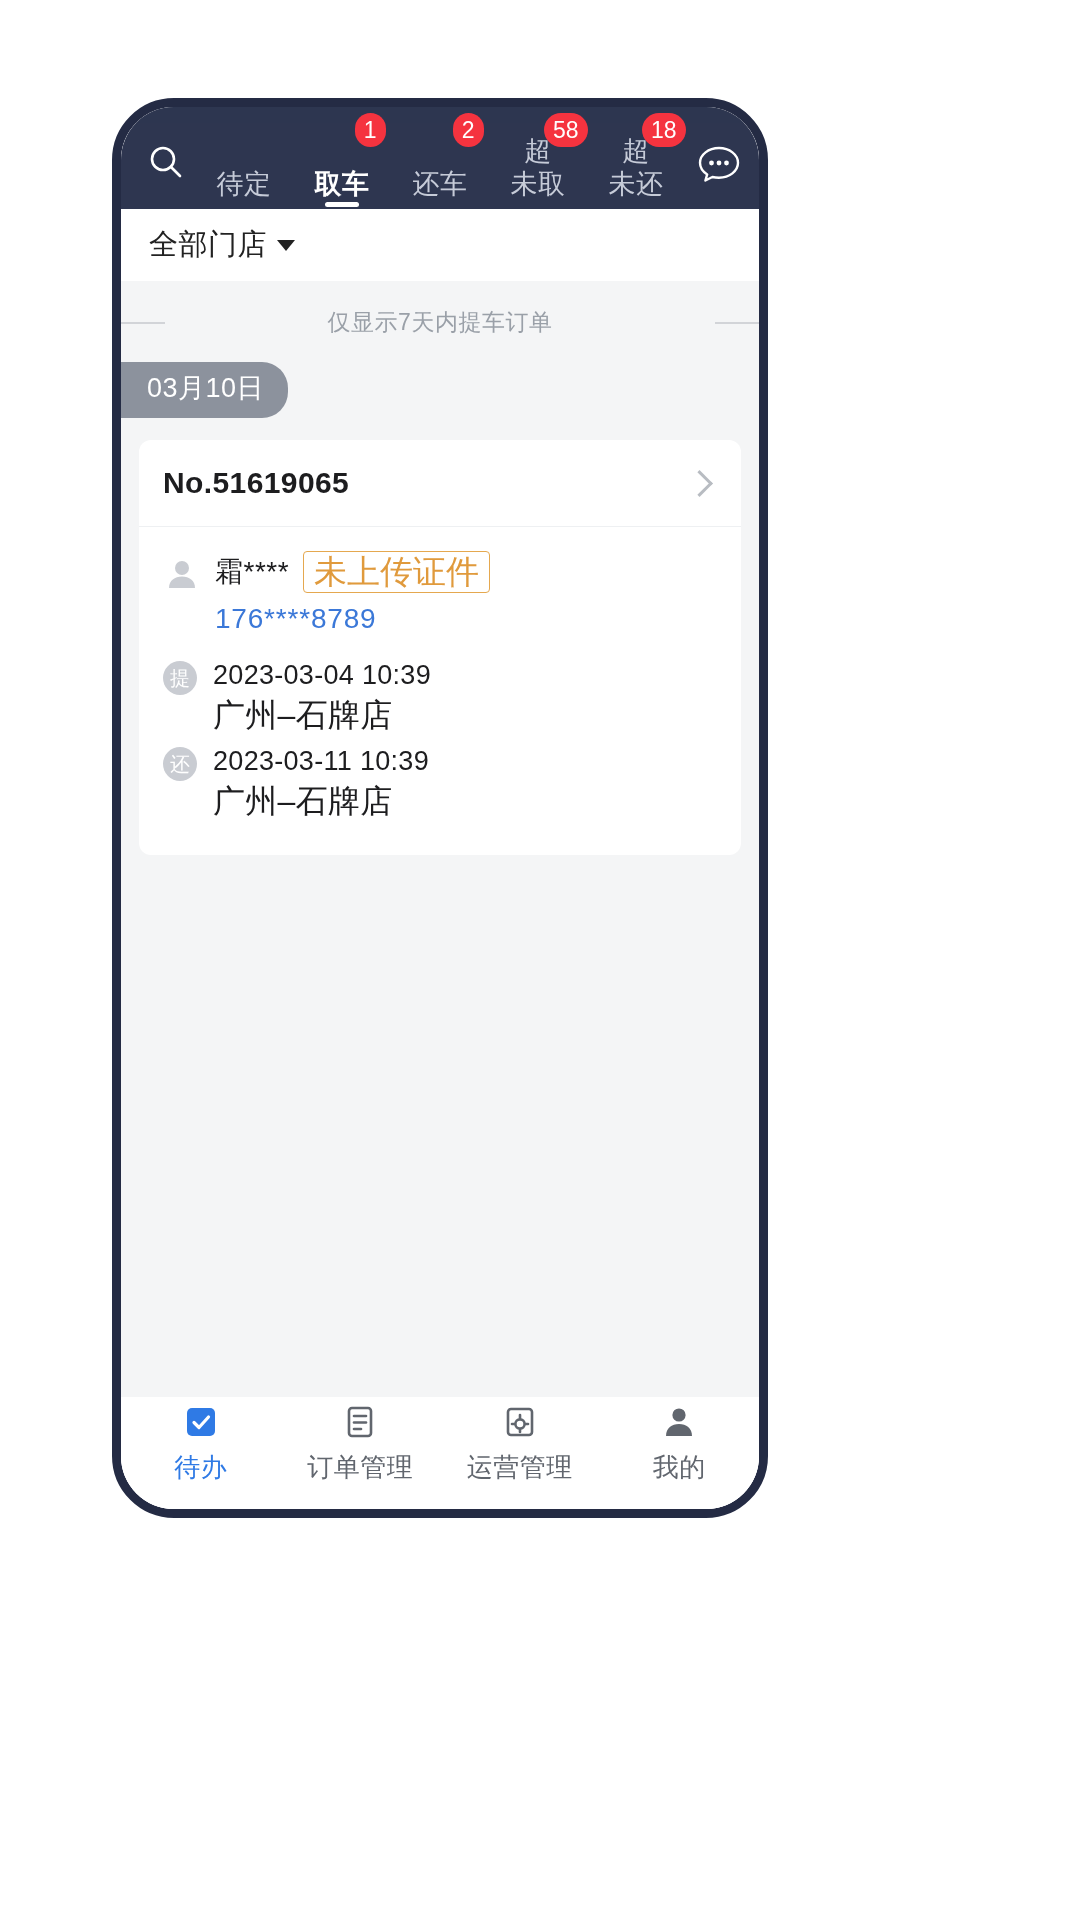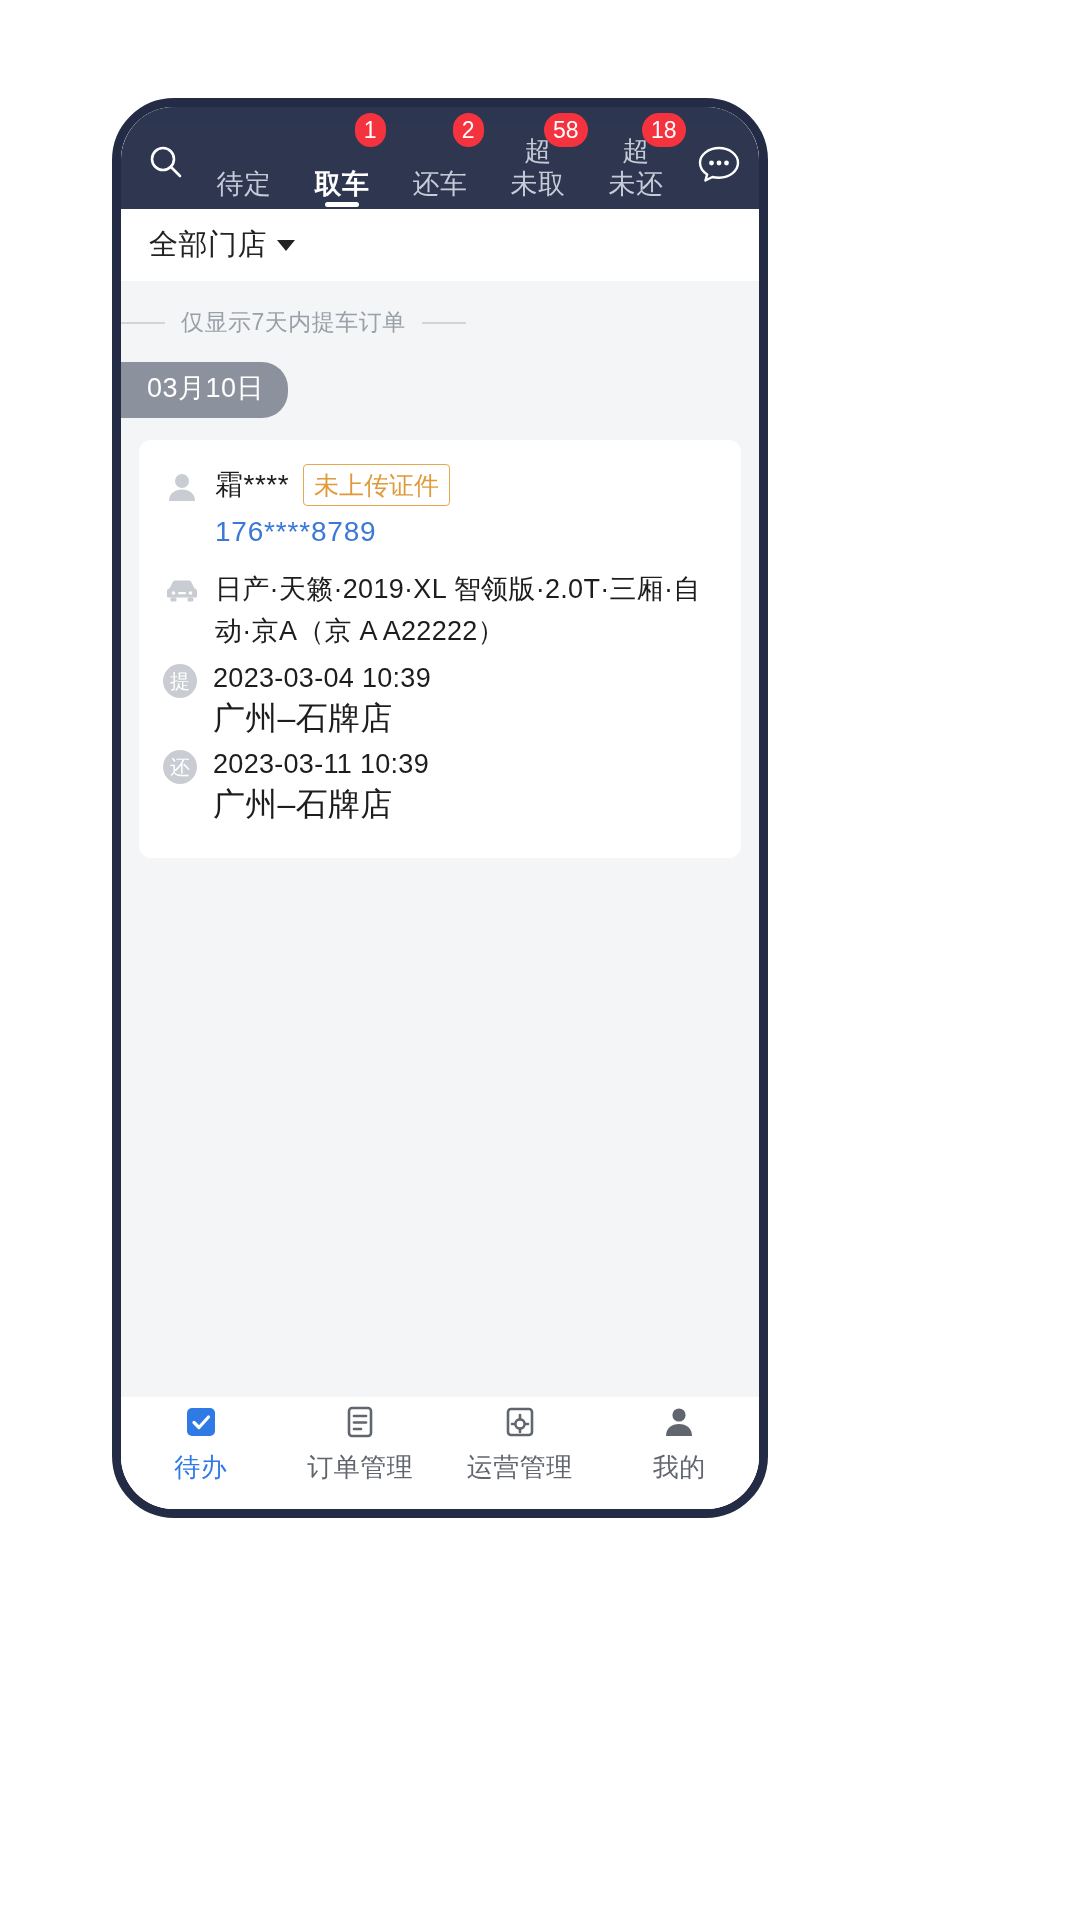--- a/index.html
+++ b/index.html
@@ -181,21 +181,21 @@
   .content {
     flex: 1 1 auto;
     background: #f4f5f6;
     overflow: hidden;
     position: relative;
   }
 
   .notice {
     display: flex;
     align-items: center;
-    justify-content: flex-start;
+    justify-content: space-between;
     padding: 26px 0 18px 0;
   }
   .notice .line {
     width: 44px;
     height: 2px;
     background: #d2d4d8;
   }
   .notice .txt {
     color: #9aa0a8;
     font-size: 23px;
@@ -290,21 +290,21 @@
   }
   .cust-name {
     font-size: 28px;
     color: #1d1d1f;
     letter-spacing: .5px;
   }
   .cert-badge {
     margin-left: 14px;
     border: 1px solid #e5a84f;
     color: #e09a3c;
-    font-size: 25px;
+    font-size: 33px;
     line-height: 40px;
     height: 42px;
     padding: 0 10px;
     border-radius: 4px;
     box-sizing: border-box;
     white-space: nowrap;
   }
 
   .phone-line {
     margin-top: 10px;
@@ -441,20 +441,24 @@
         <div class="notice">
           <span class="line"></span>
           <span class="txt">仅显示7天内提车订单</span>
           <span class="line"></span>
         </div>
 
         <div class="date-badge">03月10日</div>
 
         <div class="card">
 
+          <div class="card-head">
+            <span class="order-no">No.51619065</span>
+            <span class="chevron"></span>
+          </div>
 
           <div class="card-body">
 
             <div class="row">
               <span class="row-icon">
                 <svg width="34" height="34" viewBox="0 0 34 34">
                   <circle cx="17" cy="11" r="7" fill="#c9ccd2"></circle>
                   <path d="M4 31 C4 23.5 9.8 19.5 17 19.5 C24.2 19.5 30 23.5 30 31 Z" fill="#c9ccd2"></path>
                 </svg>
               </span>
@@ -462,35 +466,20 @@
                 <div class="cust-line">
                   <span class="cust-name">霜****</span>
                   <span class="cert-badge">未上传证件</span>
                 </div>
                 <div class="phone-line">176****8789</div>
               </div>
             </div>
 
             <div class="spacer-row"></div>
 
-            <div class="row">
-              <span class="row-icon">
-                <svg width="36" height="30" viewBox="0 0 36 30">
-                  <path d="M3 20 L3 15 C3 13.5 4 12.6 5.6 12.2 L8.6 6.2 C9.2 5 10.2 4.4 11.6 4.4 L24.4 4.4 C25.8 4.4 26.8 5 27.4 6.2 L30.4 12.2 C32 12.6 33 13.5 33 15 L33 20 C33 21 32.3 21.6 31.3 21.6 L4.7 21.6 C3.7 21.6 3 21 3 20 Z" fill="#c9ccd2"></path>
-                  <rect x="6.5" y="21.6" width="6" height="4" rx="1.6" fill="#c9ccd2"></rect>
-                  <rect x="23.5" y="21.6" width="6" height="4" rx="1.6" fill="#c9ccd2"></rect>
-                  <circle cx="9.5" cy="17" r="1.8" fill="#ffffff"></circle>
-                  <circle cx="26.5" cy="17" r="1.8" fill="#ffffff"></circle>
-                  <rect x="14" y="16" width="8" height="2.2" rx="1.1" fill="#ffffff"></rect>
-                </svg>
-              </span>
-              <div class="row-main">
-                <div class="vehicle-line">日产·天籁·2019·XL 智领版·2.0T·三厢·自动·京A（京 A A22222）</div>
-              </div>
-            </div>
 
             <div class="row">
               <span class="circle-icon">提</span>
               <div class="row-main">
                 <div class="dt-line">2023-03-04 10:39</div>
                 <div class="store-line">广州–石牌店</div>
               </div>
             </div>
 
             <div class="row">

